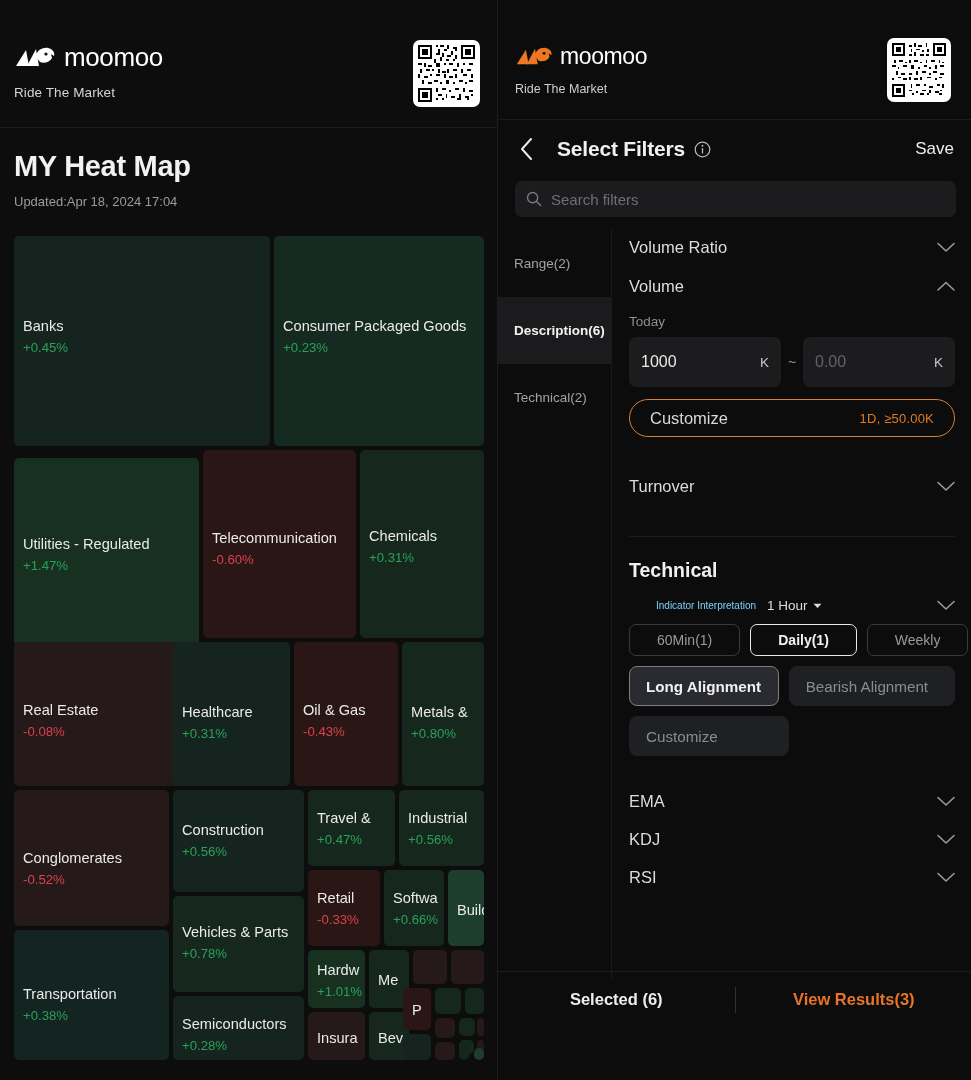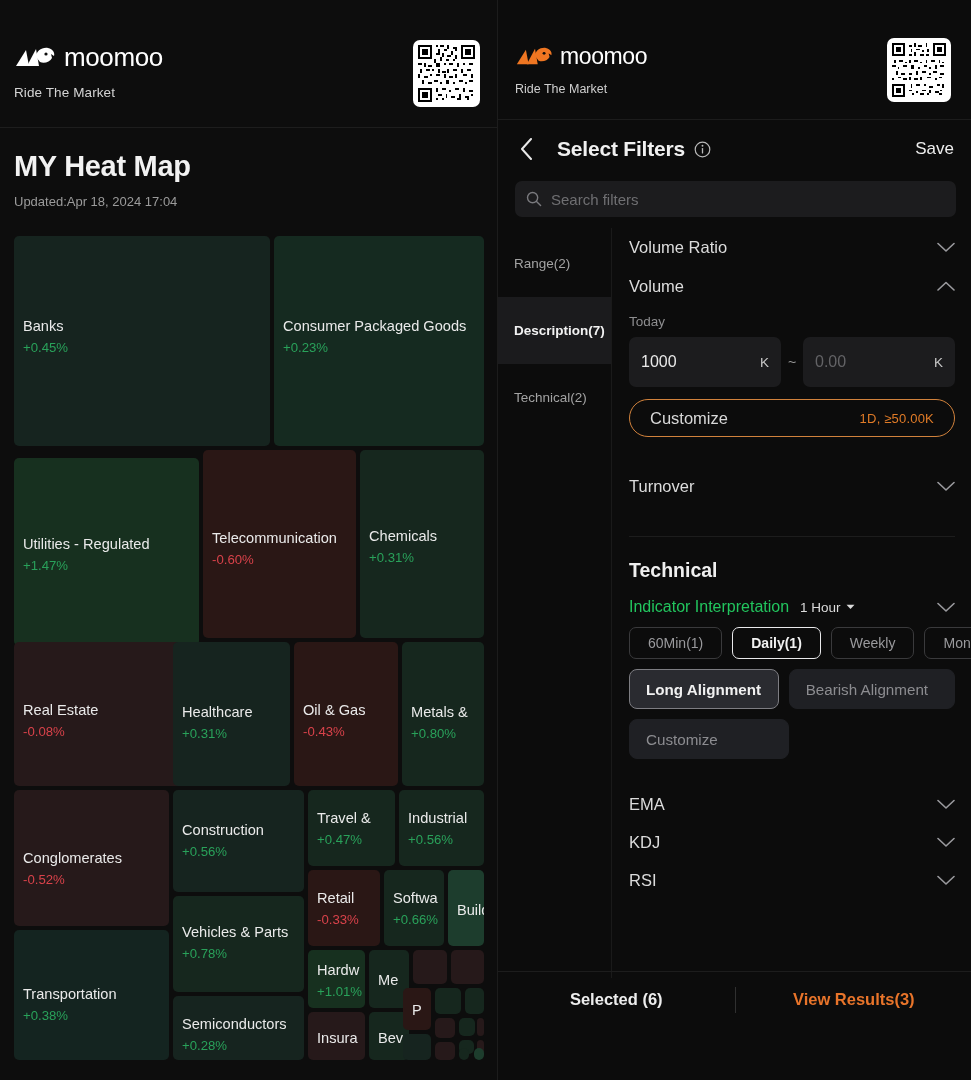--- a/index.html
+++ b/index.html
@@ -68,24 +68,24 @@
   .num-unit { margin-left: auto; font-size: 13.5px; color: #c9c9c9;}
   .tilde { width: 22px; text-align: center; font-size: 14px; color: #9a9a9a; }
   .cust-pill { margin-top: 12px; height: 38px; border: 1px solid #d1823c; border-radius: 19px;
                display:flex; align-items:center; padding: 0 20px;}
   .cust-pill .lbl { font-size: 16.5px; color: #d8d8d8; }
   .cust-pill .val { margin-left:auto; font-size: 13px; color: #e07b27; letter-spacing:.2px;}
 
   .divider { height:1px; background:#1d1d1d; margin-top: 30px;}
   .sec-title { font-size: 19.5px; font-weight: 700; color: #f0f0f0; margin-top: 22px;}
   .ind-row { display: flex; align-items: center; margin-top: 16px;}
-  .ind-label { font-size: 16px; color: #22c55e;}
+  .ind-label { font-size: 10px; color: #7dd3fc; margin-left: 27px;}
   .ind-sel { margin-left: 11px; font-size: 13.5px; color: #dcdcdc; display:flex; align-items:center; gap:5px;}
   .chips { display: flex; gap: 10px; margin-top: 11px; }
-  .chip { height: 32px; padding: 0 18px; border-radius: 7px; border: 1px solid #3a3a3c;
+  .chip { height: 32px; padding: 0 27px; border-radius: 7px; border: 1px solid #3a3a3c;
           display:flex; align-items:center; justify-content:center; font-size: 14px; color: #9a9a9d; white-space:nowrap;}
   .chip.on { border-color: #e9e9eb; color: #f2f2f2; font-weight: 700;}
   .ma-row { display:flex; align-items:center; margin-top: 16px;}
   .ma-lbl { font-size: 16px; color: #dcdcdc;}
   .btns { display:flex; gap: 10px; margin-top: 10px;}
   .sbtn { height: 40px; width: 160px; border-radius: 8px; background: #1f2024; border:1px solid #1f2024;
           display:flex; align-items:center; padding-left: 16px; font-size: 15.2px; color: #8c8c90;}
   .sbtn.on { border-color: #7d7d82; color: #f0f0f0; font-weight: 700; background: #2a2b30;}
   .sbtn.wide { width: 178px; }
   .small-accs { margin-top: 26px; }
@@ -442,21 +442,21 @@
       <span class="search-ph">Search filters</span>
     </div>
 
     <div class="f-body">
 
       <div class="f-tabs">
         <div class="f-tab">
           <span>Range(2)</span>
         </div>
         <div class="f-tab active">
-          <span>Description(7)</span>
+          <span>Description(6)</span>
         </div>
         <div class="f-tab">
           <span>Technical(2)</span>
         </div>
       </div>
 
       <div class="f-pane">
 
         <div class="acc-row">
           <span class="acc-label">Volume Ratio</span>

